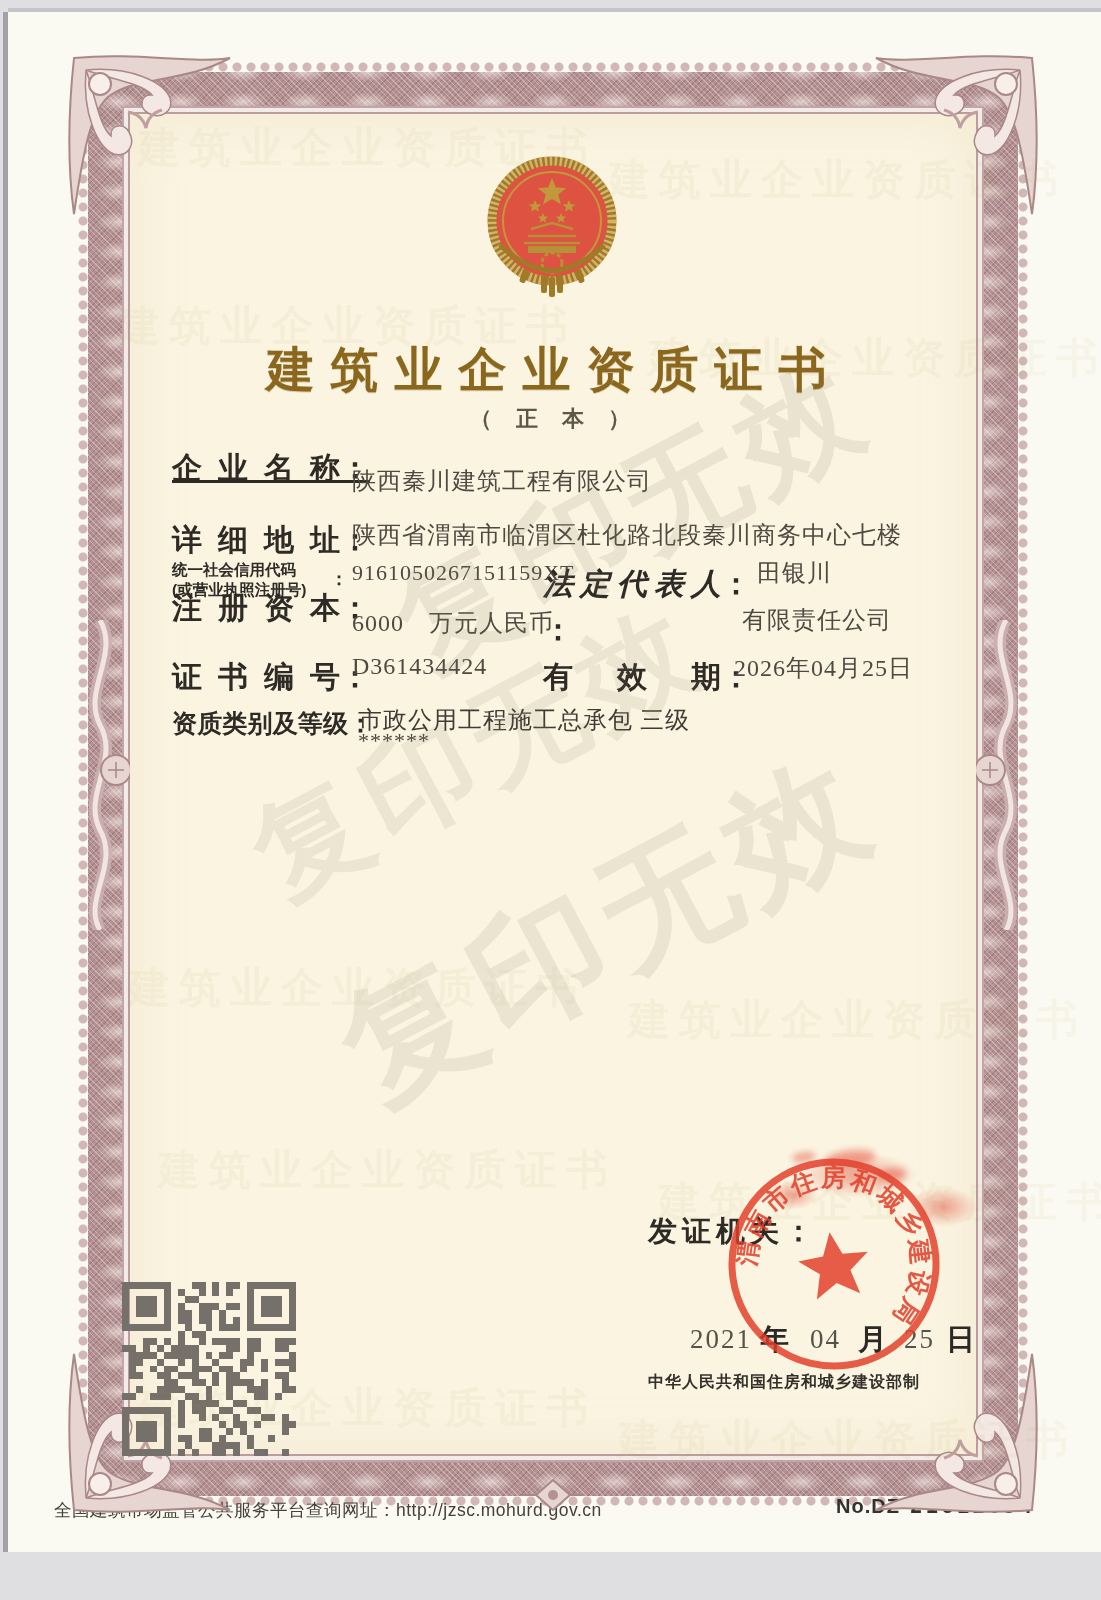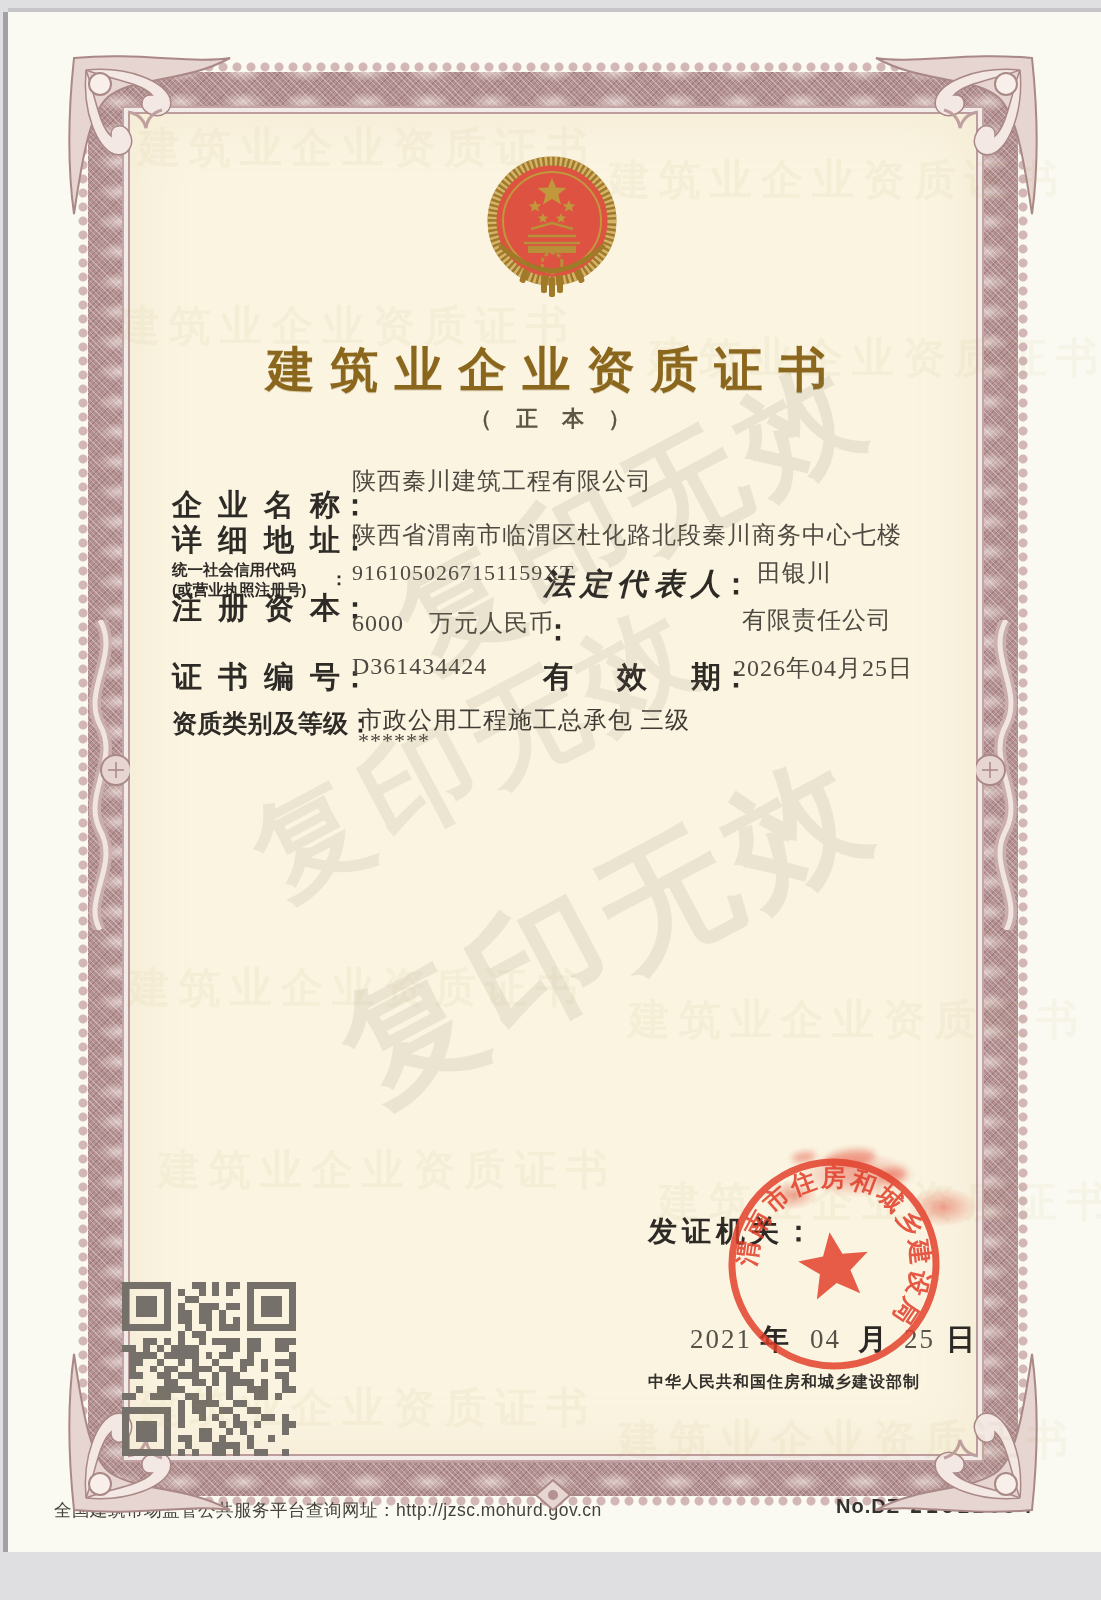--- a/index.html
+++ b/index.html
@@ -156,21 +156,21 @@
         <rect x="64" y="122" width="6" height="20" rx="2"></rect>
         <rect x="72" y="120" width="6" height="18" rx="2"></rect>
         <rect x="36" y="114" width="6" height="14" rx="2" transform="rotate(18 39 121)"></rect>
         <rect x="92" y="114" width="6" height="14" rx="2" transform="rotate(-18 95 121)"></rect>
       </g>
     </svg>
 
     <div id="title">建筑业企业资质证书</div>
     <div id="subtitle">（ 正 本 ）</div>
 
-    <div class="lbl" style="left:164px;top:473px;">
+    <div class="lbl" style="left:164px;top:436px;text-decoration:underline;">
       <span class="jt w168">企业名称</span>
         <span class="cl">：</span>
     </div>
     <div class="val" style="left:344px;top:453px;">陕西秦川建筑工程有限公司</div>
 
     <div class="lbl" style="left:164px;top:508px;">
       <span class="jt w168">详细地址</span>
         <span class="cl">：</span>
     </div>
     <div class="val" style="left:344px;top:507px;">陕西省渭南市临渭区杜化路北段秦川商务中心七楼</div>

